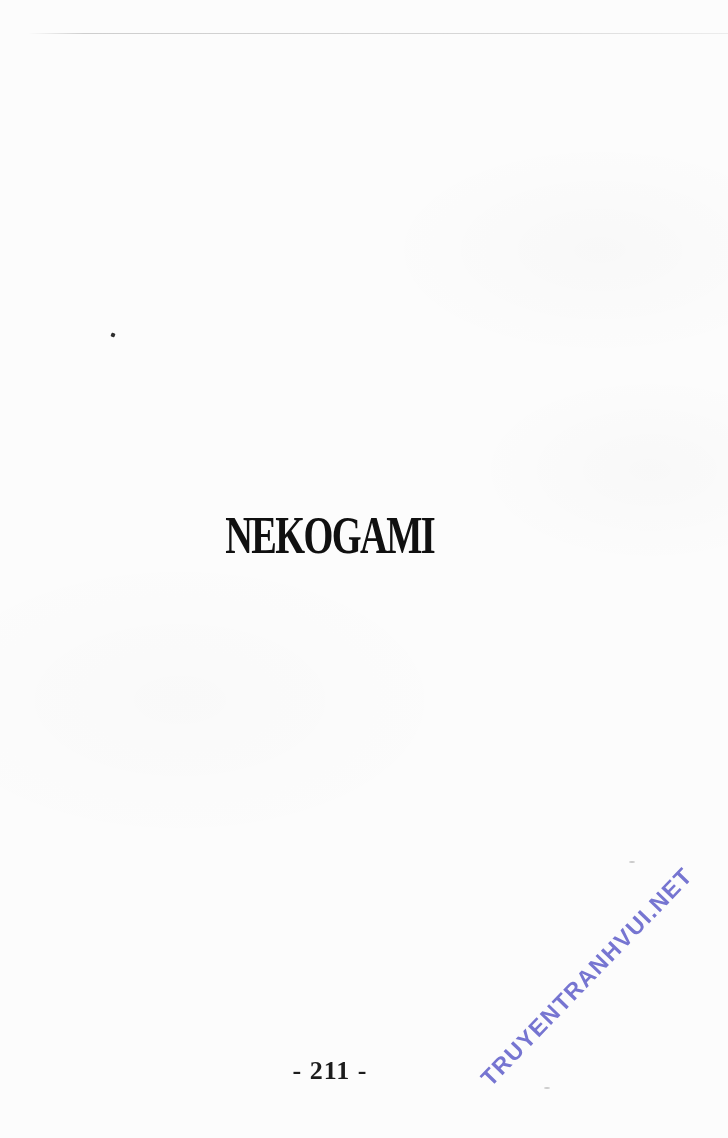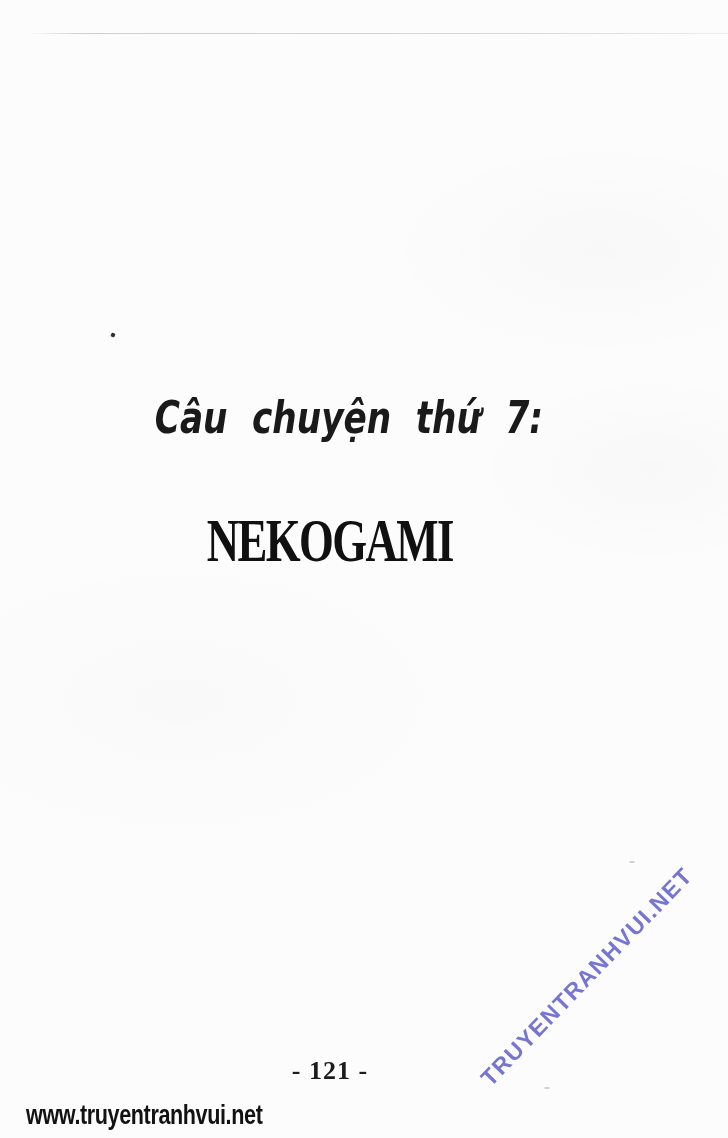--- a/index.html
+++ b/index.html
@@ -64,21 +64,21 @@
     color: #101010;
     white-space: nowrap;
   }
   .title-line .squeeze {
     display: inline-block;
     transform: scaleX(0.8) scaleY(1.08);
     transform-origin: 50% 50%;
     letter-spacing: -2px;
   }
   .line1 { top: 441px; font-size: 68px; }
-  .line2 { top: 508px; font-size: 56px; }
+  .line2 { top: 508px; font-size: 48px; }
   .watermark {
     position: absolute;
     left: 587px;
     top: 977px;
     transform: translate(-50%, -50%) rotate(-46deg);
     font-family: "Liberation Sans", sans-serif;
     font-weight: 700;
     font-size: 23px;
     letter-spacing: 1.5px;
     color: #6f6ecf;
@@ -138,30 +138,24 @@
 <body>
 
 <div class="scan-page">
 
   <div class="top-edge"></div>
 
   <div class="speck s1"></div>
   <div class="speck s2"></div>
   <div class="speck s3"></div>
 
-  <div class="chapter-label">
-    <span class="squeeze">Câu chuyện thứ 7:</span>
-  </div>
 
 
   <div class="title-line line2">
     <span class="squeeze">NEKOGAMI</span>
   </div>
 
   <div class="watermark">TRUYENTRANHVUI.NET</div>
 
-  <div class="page-number">- 121 -</div>
+  <div class="page-number">- 211 -</div>
 
-  <div class="footer-url">
-    <span class="squeeze">www.truyentranhvui.net</span>
-  </div>
 
 </div>
 
 </body></html>

